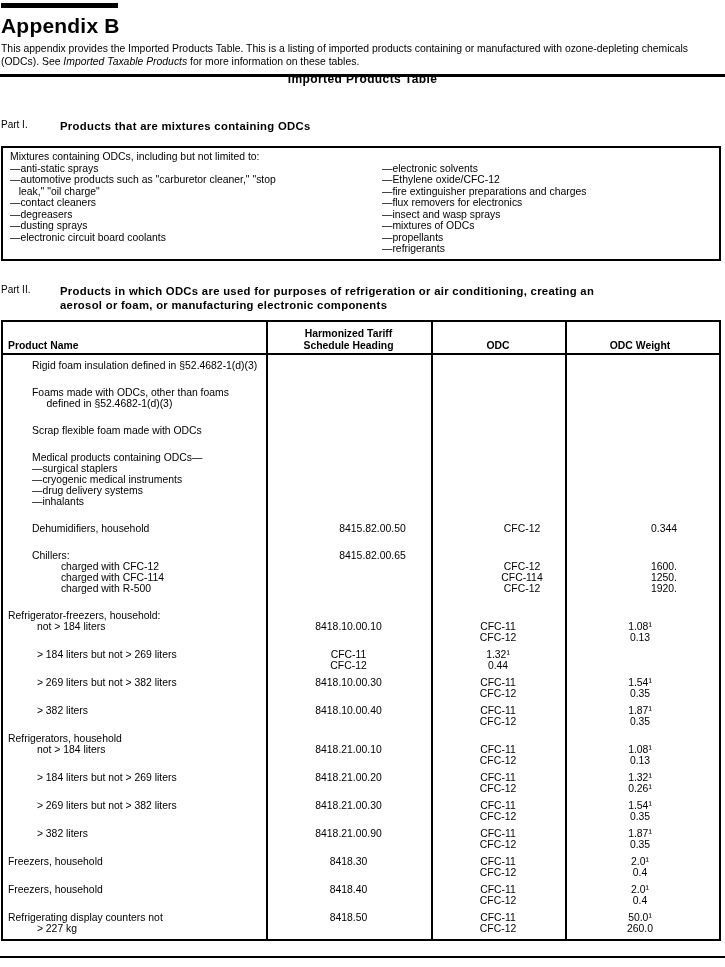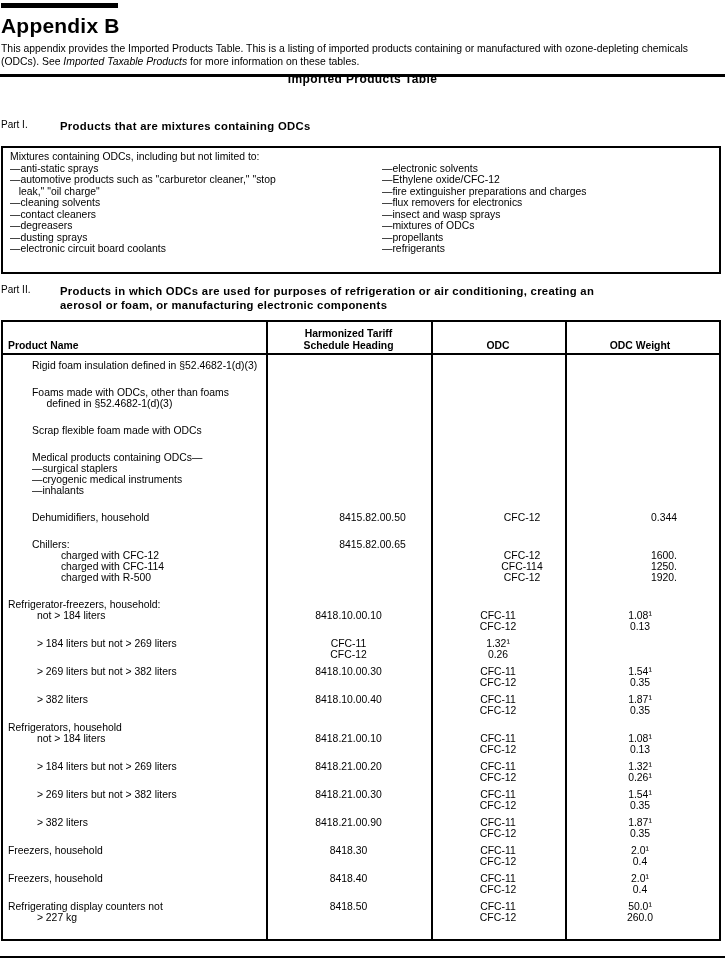--- a/index.html
+++ b/index.html
@@ -13,21 +13,21 @@
   .intro { position:absolute; left:1px; top:43px; width:721px; font-size:10.4px; line-height:12.5px; }
   .intro em { font-style:italic; }
   .rule1 { position:absolute; left:0; top:74px; width:725px; height:3px; background:#000; }
   .tbl-title { position:absolute; left:0; top:72px; width:725px; text-align:center; font-size:12px; font-weight:bold; letter-spacing:0.4px; }
   .part-head { position:absolute; left:1px; width:720px; display:flex; align-items:flex-start; }
   .part-label { width:59px; flex:none; font-size:10px; }
   .part-title { font-size:11.3px; font-weight:bold; letter-spacing:0.3px; line-height:14px; }
   #part1-head { top:119px; }
   #part2-head { top:284px; }
 
-  .box { position:absolute; left:1px; top:146px; width:720px; height:128px; border:2px solid #000;
+  .box { position:absolute; left:1px; top:146px; width:720px; height:115px; border:2px solid #000;
          font-size:10.4px; line-height:11.5px; padding:3px 7px; }
   .box-cols { display:flex; }
   .box-left { width:372px; flex:none; }
   .box-right { flex:1; }
   .box-item { white-space:pre-wrap; }
 
   .p2table { position:absolute; left:1px; top:320px; width:720px; border:2px solid #000; }
   .vline { position:absolute; top:0; bottom:0; width:2px; background:#000; }
   #vline1 { left:263px; } #vline2 { left:428px; } #vline3 { left:562px; }
   .p2head {
@@ -63,21 +63,20 @@
   <span class="part-title">Products that are mixtures containing ODCs</span>
 </div>
 
 <div class="box">
   <div class="box-item">Mixtures containing ODCs, including but not limited to:</div>
   <div class="box-cols">
     <div class="box-left">
         <div class="box-item">—anti-static sprays</div>
         <div class="box-item">—automotive products such as "carburetor cleaner," "stop</div>
         <div class="box-item">   leak," "oil charge"</div>
-        <div class="box-item">—cleaning solvents</div>
         <div class="box-item">—contact cleaners</div>
         <div class="box-item">—degreasers</div>
         <div class="box-item">—dusting sprays</div>
         <div class="box-item">—electronic circuit board coolants</div>
       </div>
     <div class="box-right">
         <div class="box-item">—electronic solvents</div>
         <div class="box-item">—Ethylene oxide/CFC-12</div>
         <div class="box-item">—fire extinguisher preparations and charges</div>
         <div class="box-item">—flux removers for electronics</div>
@@ -134,20 +133,21 @@
         </div>
         <div class="c-tariff"></div>
         <div class="c-odc"></div>
         <div class="c-wt"></div>
       </div>
       <div class="p2row">
         <div class="c-prod">
           <div class="ln">Medical products containing ODCs—</div>
           <div class="ln">—surgical staplers</div>
           <div class="ln">—cryogenic medical instruments</div>
+          <div class="ln">—drug delivery systems</div>
           <div class="ln">—inhalants</div>
         </div>
         <div class="c-tariff"></div>
         <div class="c-odc"></div>
         <div class="c-wt"></div>
       </div>
       <div class="p2row">
         <div class="c-prod">
           <div class="ln">Dehumidifiers, household</div>
         </div>
@@ -207,21 +207,21 @@
       <div class="p2row">
         <div class="c-prod">
           <div class="ln">          &gt; 184 liters but not &gt; 269 liters</div>
         </div>
         <div class="c-odc">
           <div class="ln">CFC-11</div>
           <div class="ln">CFC-12</div>
         </div>
         <div class="c-wt">
           <div class="ln">1.32¹</div>
-          <div class="ln">0.26</div>
+          <div class="ln">0.44</div>
         </div>
       </div>
       <div class="p2row">
         <div class="c-prod">
           <div class="ln">          &gt; 269 liters but not &gt; 382 liters</div>
         </div>
         <div class="c-tariff">
           <div class="ln">8418.10.00.30</div>
         </div>
         <div class="c-odc">

